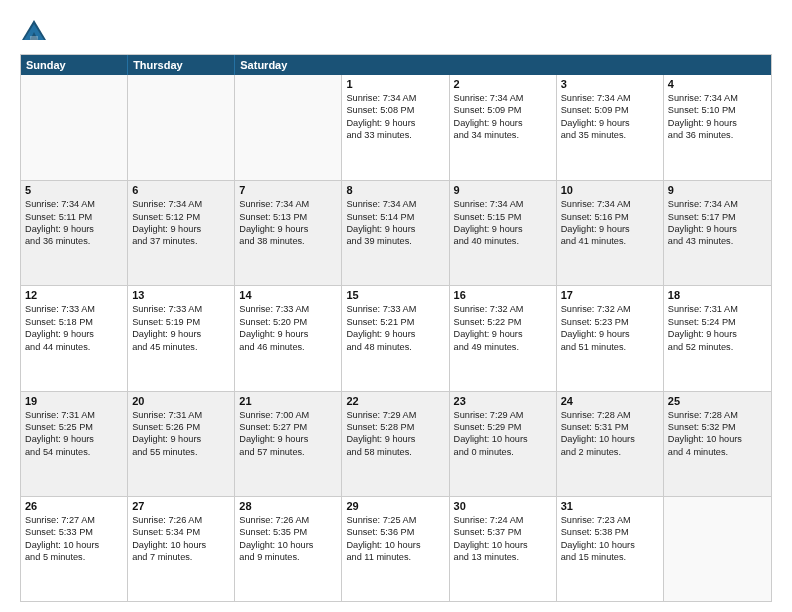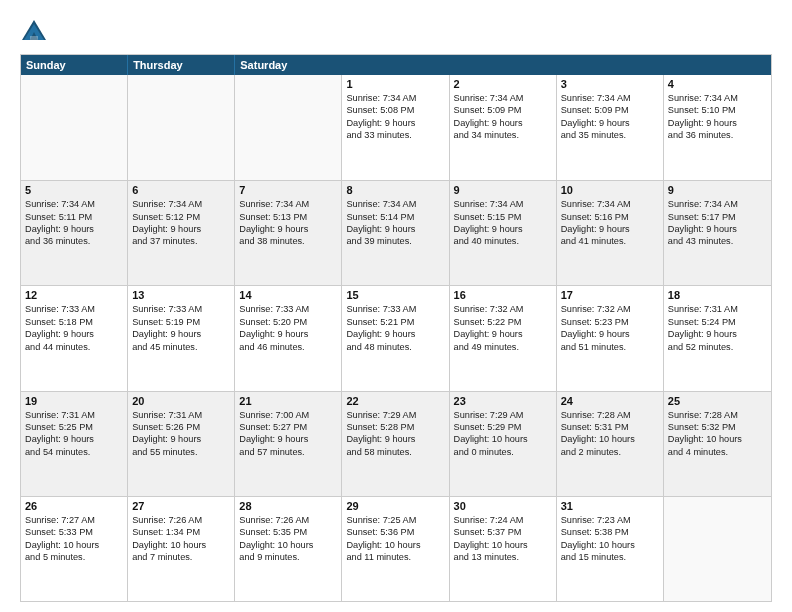--- a/index.html
+++ b/index.html
@@ -332,21 +332,21 @@
           <div class="cal-cell">
             <div class="day-num">26</div>
             <div class="cell-line">Sunrise: 7:27 AM</div>
             <div class="cell-line">Sunset: 5:33 PM</div>
             <div class="cell-line">Daylight: 10 hours</div>
             <div class="cell-line">and 5 minutes.</div>
           </div>
           <div class="cal-cell">
             <div class="day-num">27</div>
             <div class="cell-line">Sunrise: 7:26 AM</div>
-            <div class="cell-line">Sunset: 1:34 PM</div>
+            <div class="cell-line">Sunset: 5:34 PM</div>
             <div class="cell-line">Daylight: 10 hours</div>
             <div class="cell-line">and 7 minutes.</div>
           </div>
           <div class="cal-cell">
             <div class="day-num">28</div>
             <div class="cell-line">Sunrise: 7:26 AM</div>
             <div class="cell-line">Sunset: 5:35 PM</div>
             <div class="cell-line">Daylight: 10 hours</div>
             <div class="cell-line">and 9 minutes.</div>
           </div>

